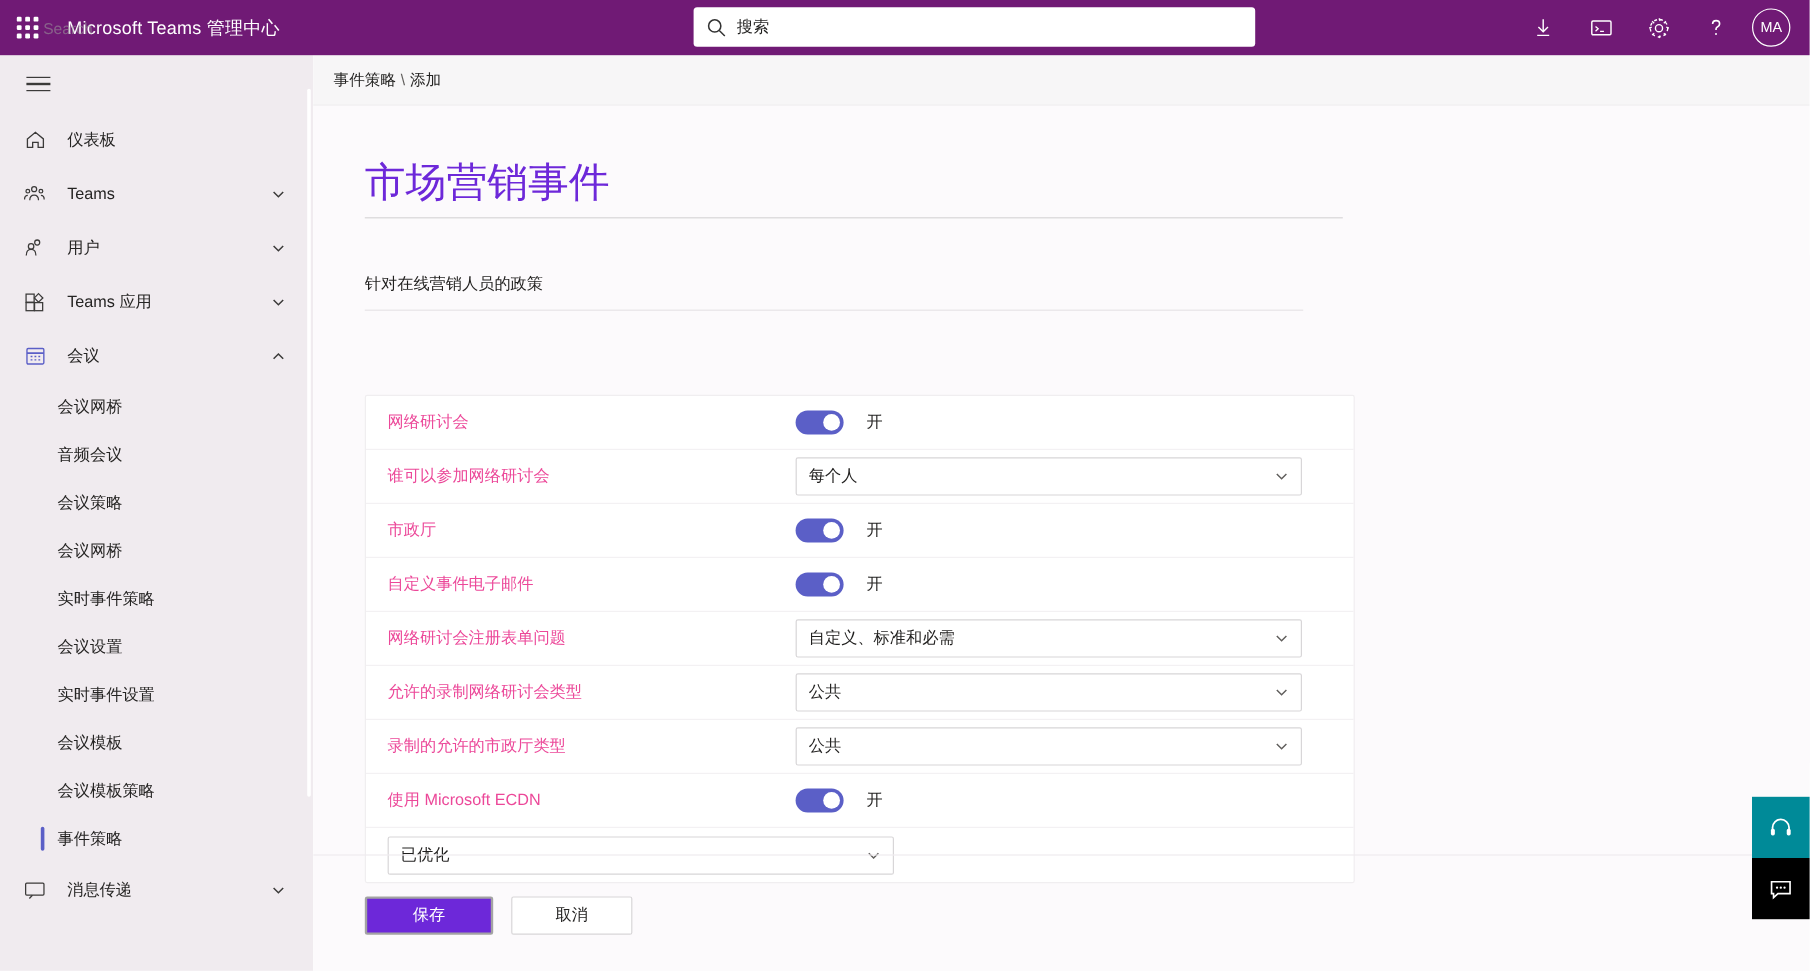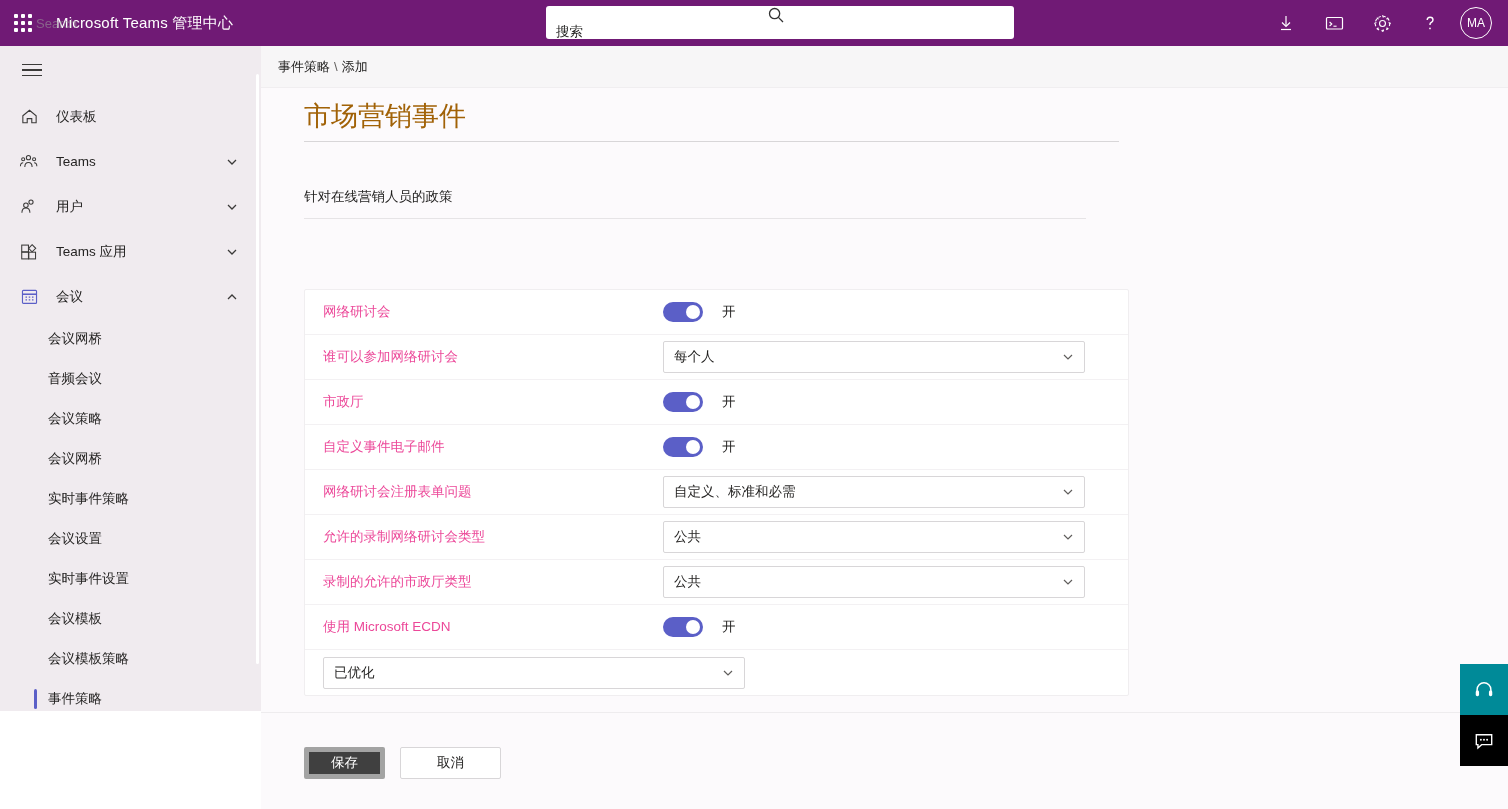--- a/index.html
+++ b/index.html
@@ -31,27 +31,26 @@
   }
   .waffle-grid i { background: #ffffff; border-radius: 1px; display: block; }
   .app-title {
     color: #ffffff;
     font-size: 15px;
     margin-left: 10px;
     white-space: nowrap;
     letter-spacing: .2px;
   }
   .searchwrap {
-    position: absolute; left: 546px; top: 6px;
+    position: absolute; left: 578px; top: 6px;
     width: 468px; height: 33px;
     background: #ffffff;
     border-radius: 3px;
     display: flex; align-items: center;
     padding: 0 10px;
-    flex-direction: column;
   }
   .search-ic { width: 18px; height: 18px; flex: 0 0 18px; margin-right: 8px; color:#333; }
   .search-input {
     border: 0; outline: 0;
     font-size: 13.5px;
     font-family: inherit;
     width: 100%;
     color: #201f1e;
     background: transparent;
   }
@@ -75,21 +74,21 @@
     border: 1px solid #ffffff;
     color: #ffffff;
     display: flex; align-items: center; justify-content: center;
     font-size: 12px; margin-right: 8px; margin-left: 6px;
     cursor: pointer;
   }
 
   
   .sidebar {
     position: absolute; top: 46px; left: 0;
-    width: 261px; height: 665px;
+    width: 261px; height: 763px;
     background: #f0ebef;
     overflow: hidden;
   }
   .sb-scroll-track {
     position: absolute; right: 0; top: 0; width: 7px; height: 100%;
     background: transparent;
   }
   .sb-scroll-thumb {
     position: absolute; right: 2px; top: 28px; width: 3px; height: 590px;
     background: #ffffff; border-radius: 2px;
@@ -150,26 +149,26 @@
     border-bottom: 1px solid #f0eef0;
     font-size: 13px; color: #252423;
   }
   .bc-link { cursor: pointer; }
   .bc-sep { margin: 0 4px; color: #605e5c; }
   .bc-cur { color: #252423; }
 
   .content { padding: 0 43px; }
 
   .title-input {
-    margin-top: 8px;
+    margin-top: 40px;
     width: 815px;
     border: 0; border-bottom: 1px solid #d8d6d8;
     outline: 0; background: transparent;
     font-family: inherit;
-    font-size: 27px; color: #a16207;
+    font-size: 34px; color: #6d28d9;
     padding: 4px 0 10px 0;
     display: block;
   }
   .desc-input {
     margin-top: 43px;
     width: 782px;
     border: 0; border-bottom: 1px solid #e6e4e6;
     outline: 0; background: transparent;
     font-family: Liberation Sans, sans-serif;
     font-size: 13.5px; color: #201f1e;
@@ -234,21 +233,21 @@
     position: absolute; left: 43px; top: 701px;
     display: flex; align-items: center;
   }
   .btn {
     height: 32px;
     font-family: inherit; font-size: 13.5px;
     border-radius: 2px; cursor: pointer;
     display: flex; align-items: center; justify-content: center;
   }
   .btn-primary {
-    width: 81px; background: #404040; color: #ffffff; border: 5px solid #a3a3a3;
+    width: 107px; background: #6d28d9; color: #ffffff; border: 2px solid #a3a3a3;
   }
   .btn-secondary {
     width: 101px; margin-left: 15px;
     background: #ffffff; color: #252423; border: 1px solid #d8d6d8;
   }
 
   
   .floaters {
     position: absolute; right: 0; top: 664px;
     width: 48px; z-index: 60;

